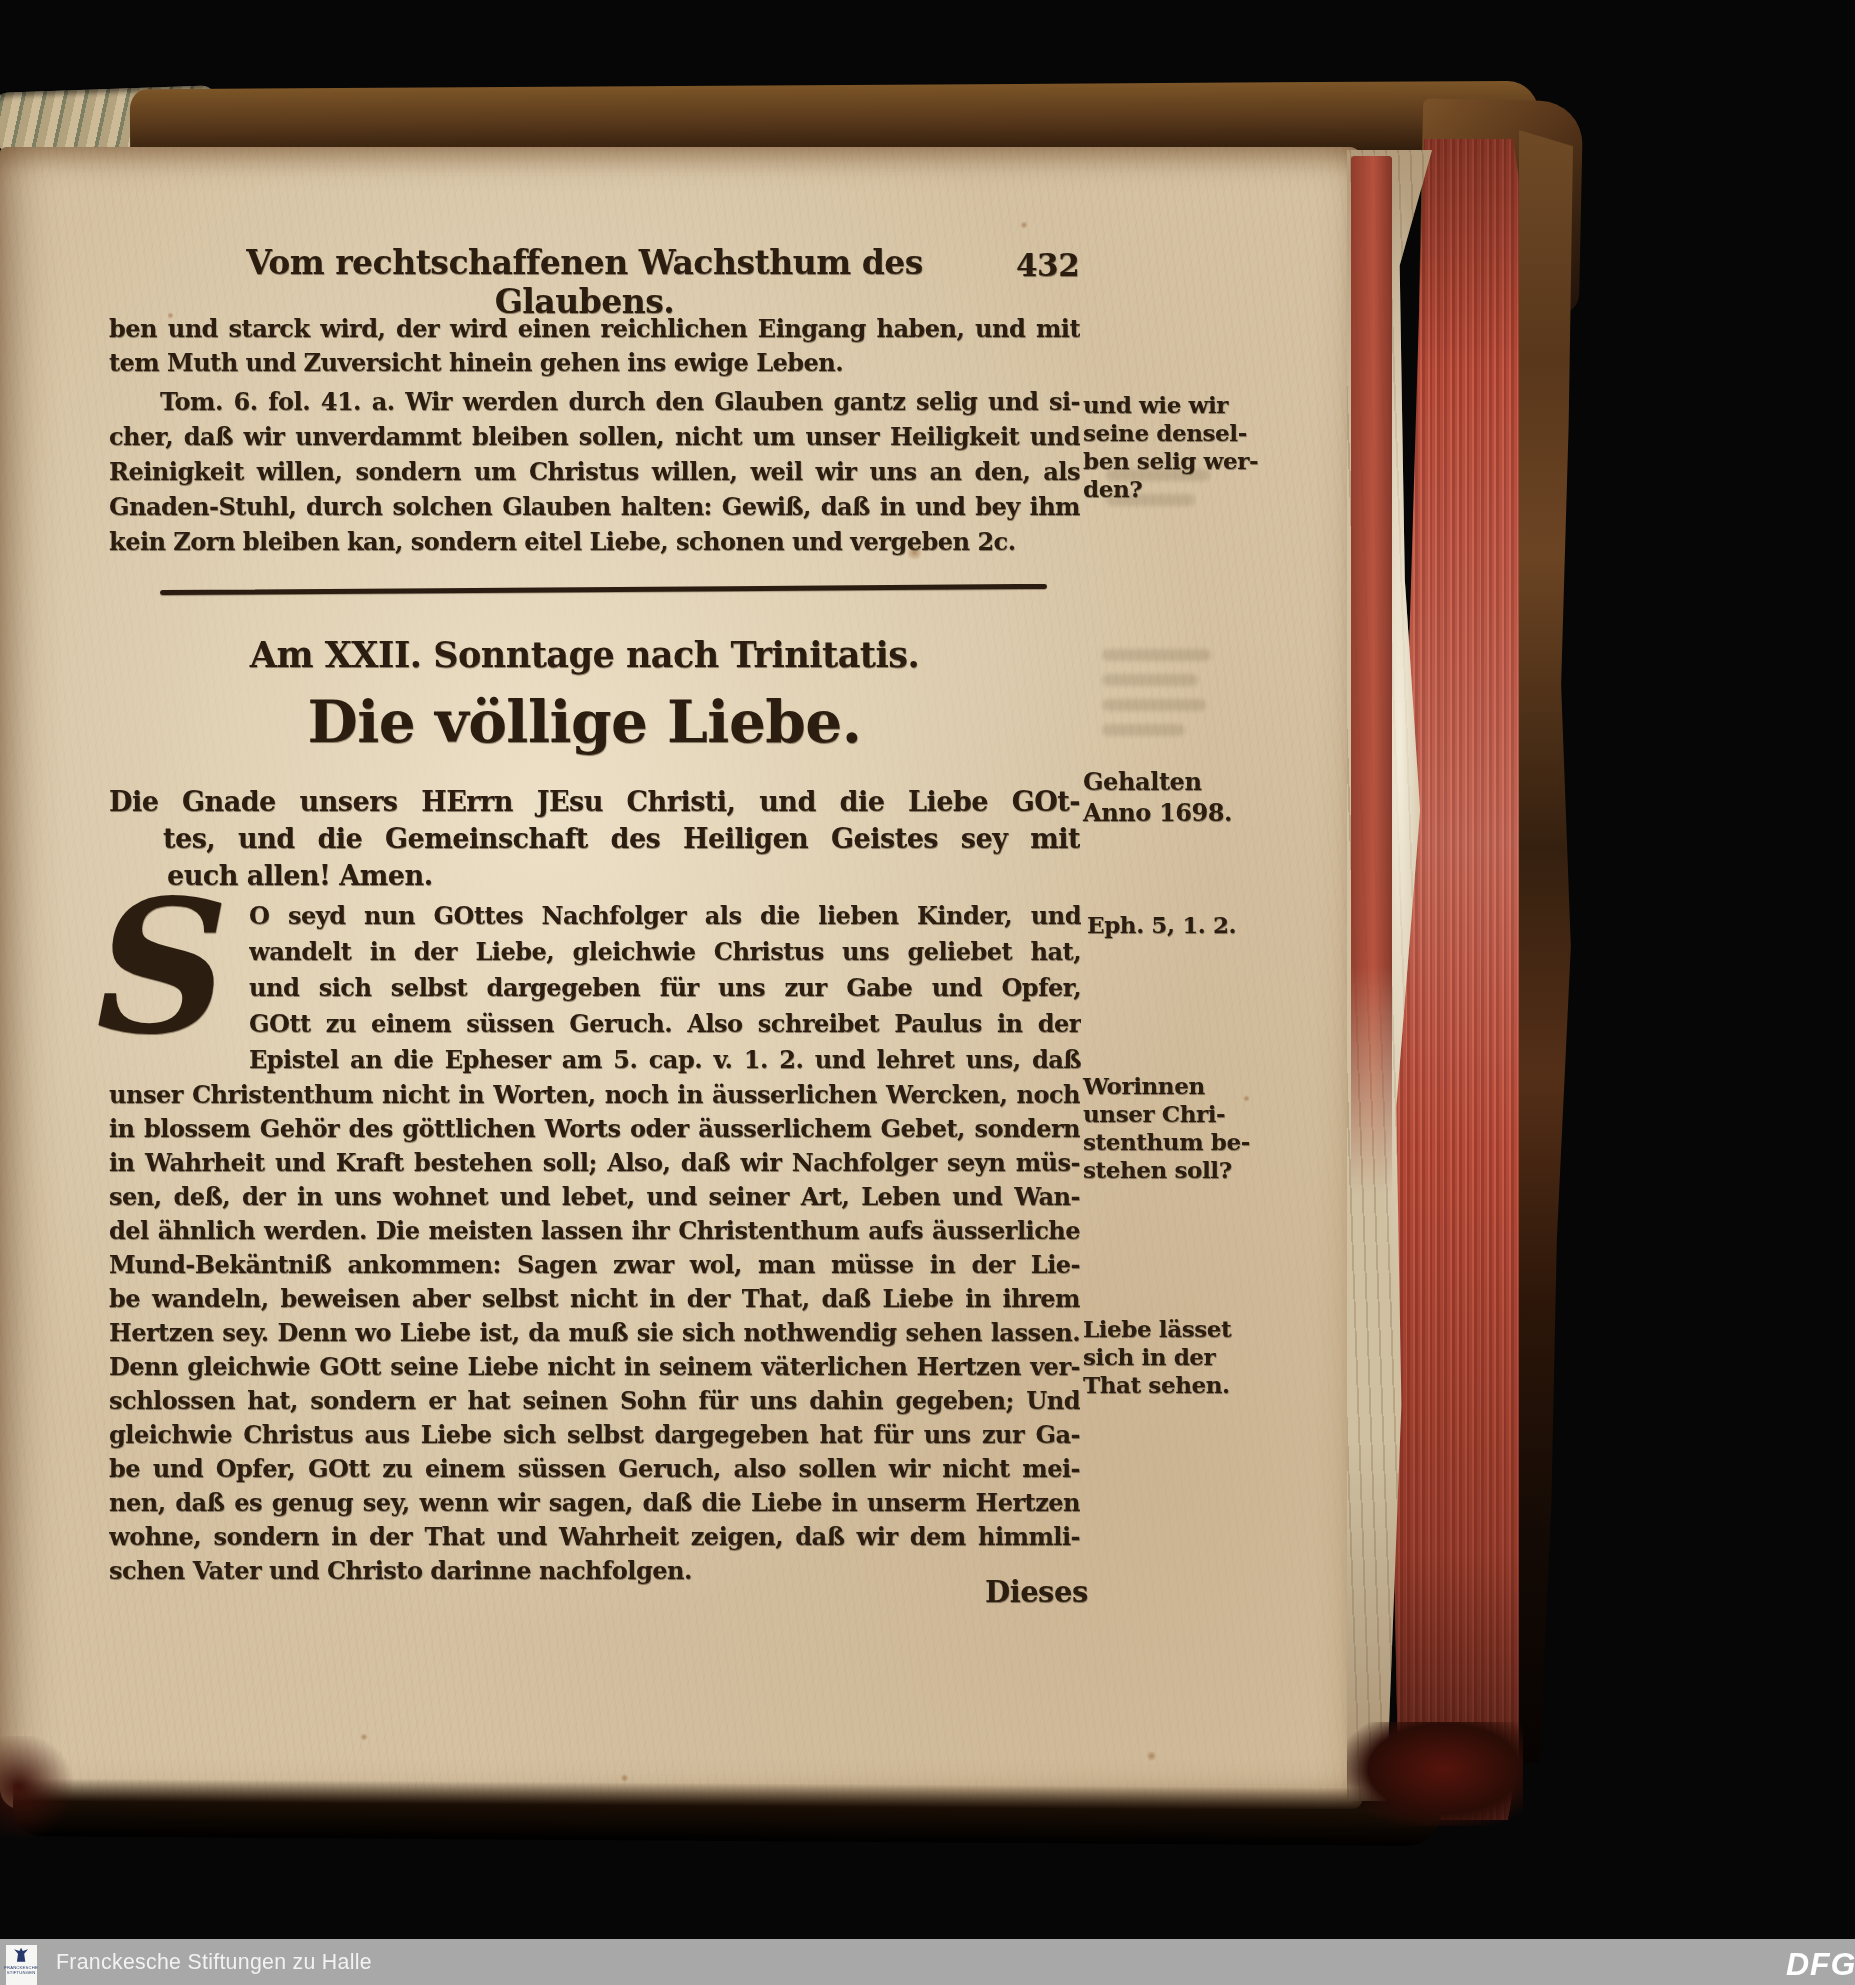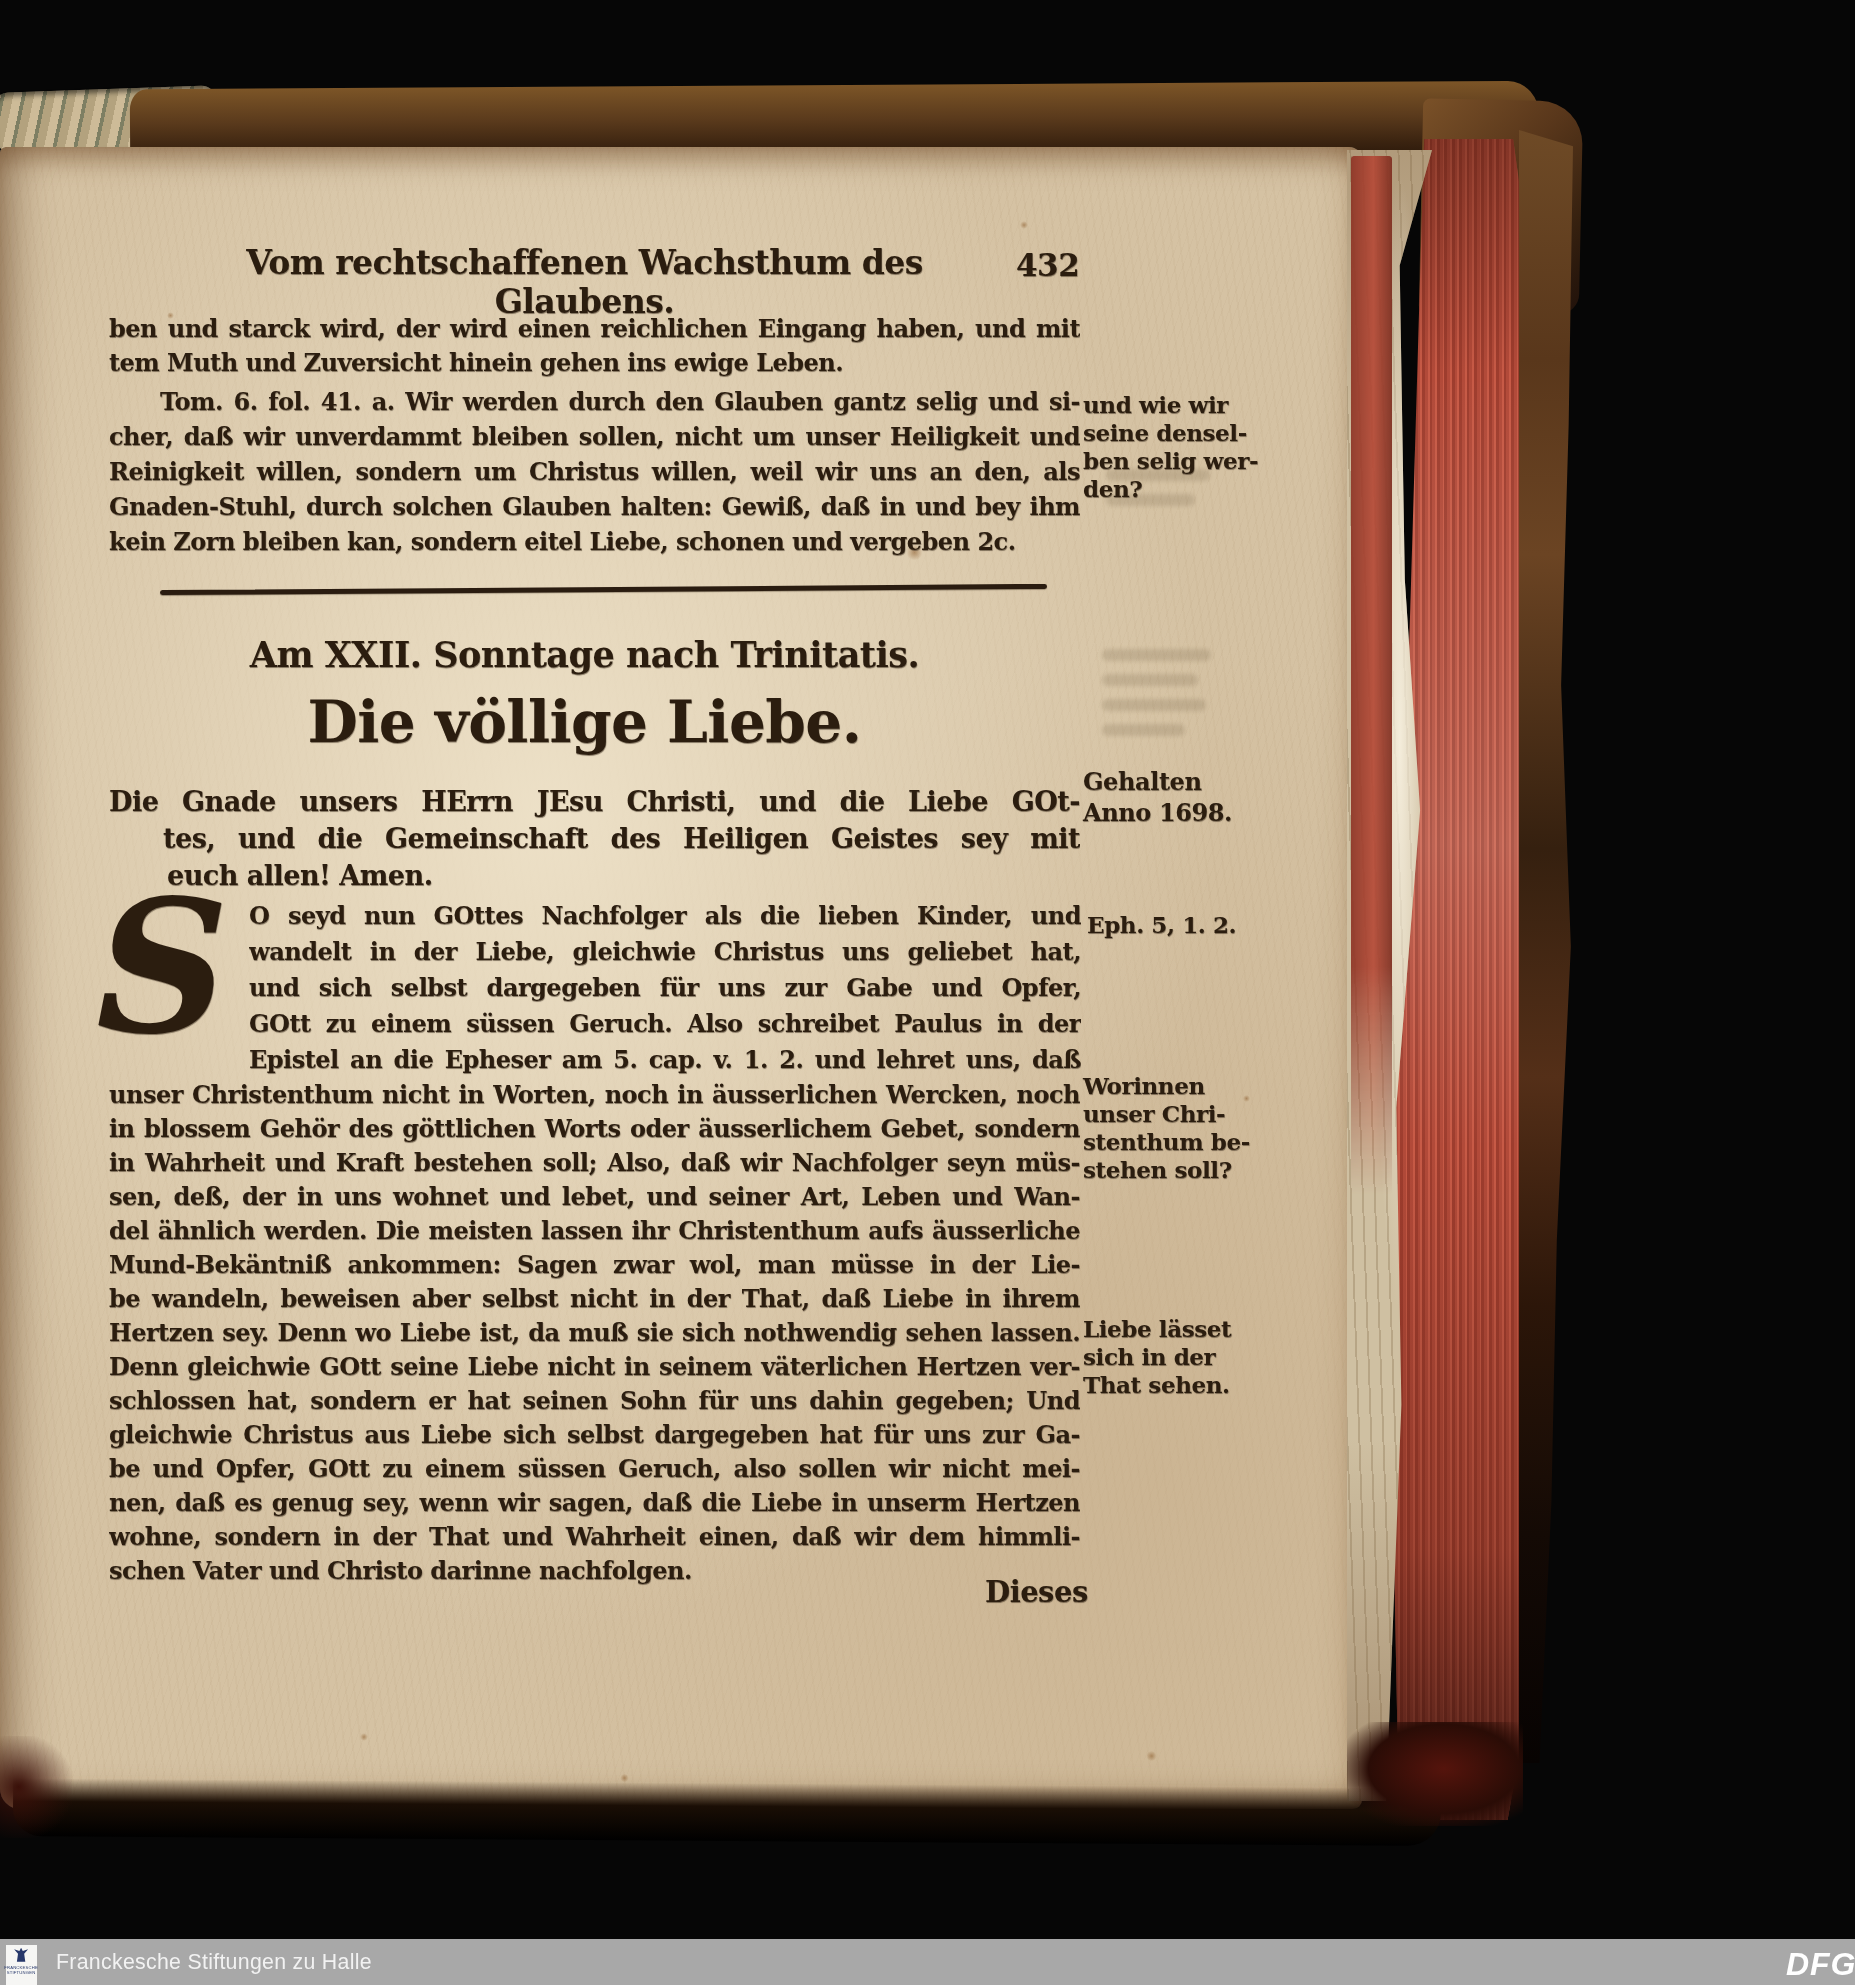--- a/index.html
+++ b/index.html
@@ -174,21 +174,21 @@
     <div class="jl">sen, deß, der in uns wohnet und lebet, und seiner Art, Leben und Wan-</div>
     <div class="jl">del ähnlich werden.  Die meisten lassen ihr Christenthum aufs äusserliche</div>
     <div class="jl">Mund-Bekäntniß ankommen: Sagen zwar wol, man müsse in der Lie-</div>
     <div class="jl">be wandeln, beweisen aber selbst nicht in der That, daß Liebe in ihrem</div>
     <div class="jl">Hertzen sey.  Denn wo Liebe ist, da muß sie sich nothwendig sehen lassen.</div>
     <div class="jl">Denn gleichwie GOtt seine Liebe nicht in seinem väterlichen Hertzen ver-</div>
     <div class="jl">schlossen hat, sondern er hat seinen Sohn für uns dahin gegeben;  Und</div>
     <div class="jl">gleichwie Christus aus Liebe sich selbst dargegeben hat für uns zur Ga-</div>
     <div class="jl">be und Opfer, GOtt zu einem süssen Geruch, also sollen wir nicht mei-</div>
     <div class="jl">nen, daß es genug sey, wenn wir sagen, daß die Liebe in unserm Hertzen</div>
-    <div class="jl">wohne, sondern in der That und Wahrheit einen, daß wir dem himmli-</div>
+    <div class="jl">wohne, sondern in der That und Wahrheit zeigen, daß wir dem himmli-</div>
     <div>schen Vater und Christo darinne nachfolgen.</div>
   </div>
 
   <div class="abs frak" style="left:985px;top:1575px;font-size:29px">Dieses</div>
 
   <div class="abs frak margin-note" style="left:1083px;top:391px">und wie wir
 seine densel-
 ben selig wer-
 den?</div>
   <div class="abs frak margin-note" style="left:1083px;top:766px;font-size:24px;line-height:31px">Gehalten

